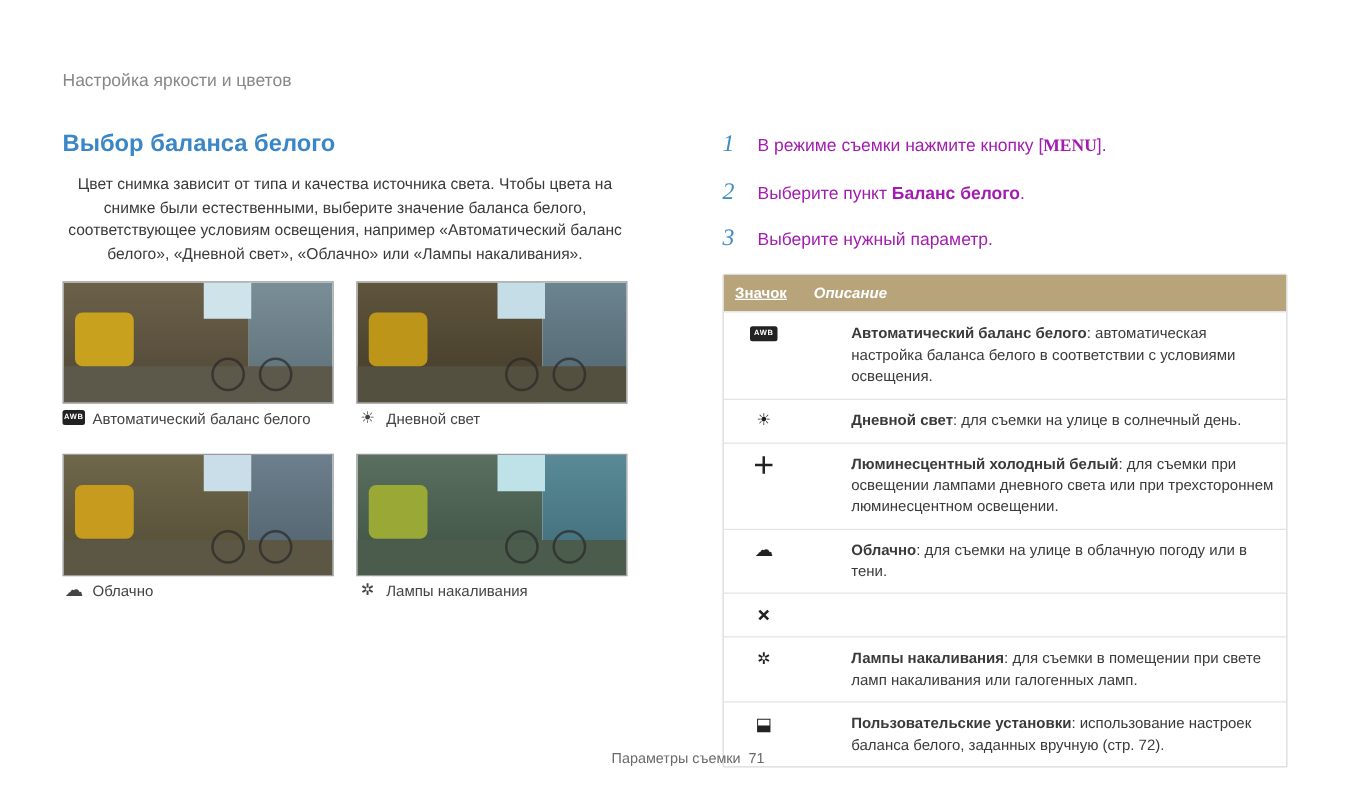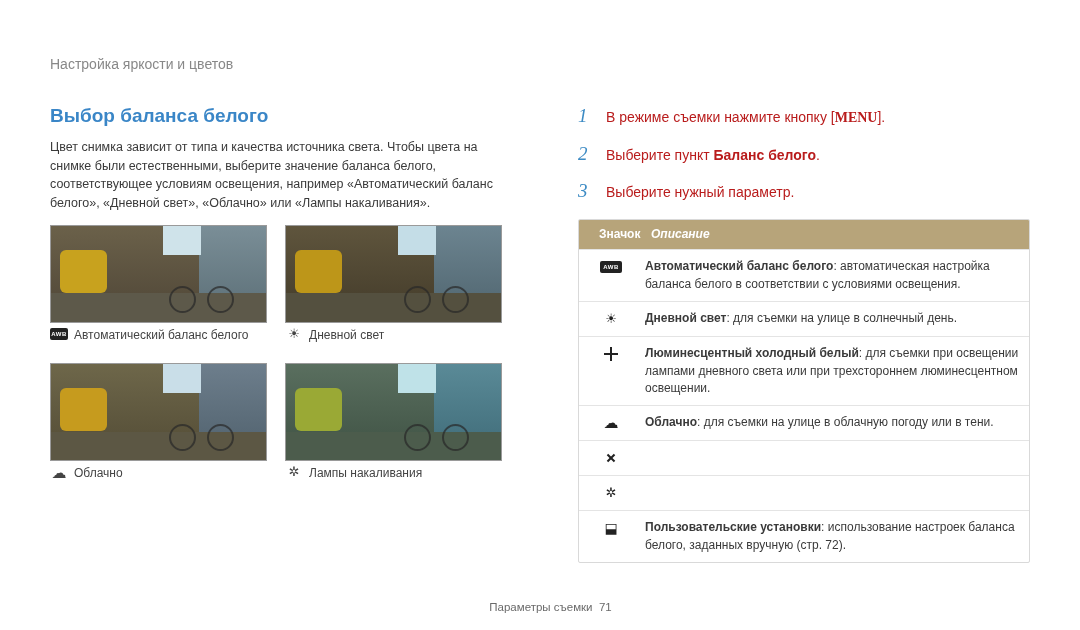--- a/index.html
+++ b/index.html
@@ -31,20 +31,21 @@
   h2.title {
     color: #3a86c7;
     font-size: 19px;
     font-weight: bold;
     margin-bottom: 8px;
   }
   .para {
     font-size: 12.5px;
     line-height: 1.5;
     margin-bottom: 12px;
+    text-align: center;
   }
   .thumbs {
     display: grid;
     grid-template-columns: 1fr 1fr;
     gap: 18px 18px;
   }
   .thumb-block { }
   .thumb {
     width: 100%;
     aspect-ratio: 2.2 / 1;
@@ -84,49 +85,50 @@
     display:inline-flex; align-items:center; justify-content:center;
     width:18px; height:14px; font-size:12px; flex:none;
   }
 
   .steps {
     display:flex; flex-direction:column; gap:10px;
     margin-bottom: 14px;
   }
   .step { display:flex; gap:12px; align-items:baseline; }
   .step .num { color:#3d8bc4; font-style:italic; font-size:19px; font-family: "Times New Roman", serif; width:16px; }
-  .step .txt { font-size:14px; color:#b91c1c; }
+  .step .txt { font-size:14px; color:#a21caf; }
   .menu-word { font-family: "Times New Roman", serif; font-weight:bold; font-size:14px; }
 
   .tbl {
     border:1px solid #d9d9d9;
     border-radius:2px;
     overflow:hidden;
     font-size:12px;
   }
   .tbl .hdr {
     display:flex;
     background:#b7a47a;
     color:#fff;
     font-weight:bold;
   }
-  .hdr .c1 { width:64px; padding:6px 20px; }
+  .hdr .c1 { width:64px; padding:6px 9px;text-decoration:underline; }
   .hdr .c2 { flex:1; padding:6px 8px;font-style:italic; }
   .tbl .row {
     display:flex;
     border-top:1px solid #e4e4e4;
     align-items:flex-start;
   }
   .tbl .row .c1 {
     width:64px; padding:8px 8px;
     display:flex; justify-content:center;
   }
   .tbl .row .c2 {
     flex:1; padding:8px 10px 8px 2px;
     line-height:1.45;
+    margin-left:36px;
   }
   .row-icon { width:26px; height:18px; font-size:14px; color:#222; }
 
   .ic-awb {
     background:#222; color:#fff; border-radius:2px;
     font-size:6px; letter-spacing:.5px; font-weight:bold;
     width:22px; height:12px; display:inline-flex; align-items:center; justify-content:center;
   }
   .ic-sun::before { content:"☀"; font-size:13px; }
   .ic-cloud::before { content:"☁"; font-size:15px; }
@@ -289,20 +291,21 @@
         <div class="c1">
             <span class="row-icon">
               <span class="ic-flwarm"></span>
             </span>
           </div>
       </div>
       <div class="row">
         <div class="c1">
             <span class="row-icon ic-tungsten"></span>
           </div>
+        <div class="c2"><b>Лампы накаливания</b><span>: для съемки в помещении при свете ламп накаливания или галогенных ламп.</span></div>
       </div>
       <div class="row">
         <div class="c1">
             <span class="row-icon ic-preset"></span>
           </div>
         <div class="c2"><b>Пользовательские установки</b><span>: использование настроек баланса белого, заданных вручную (стр. 72).</span></div>
       </div>
     </div>
   </div>
 </div>

